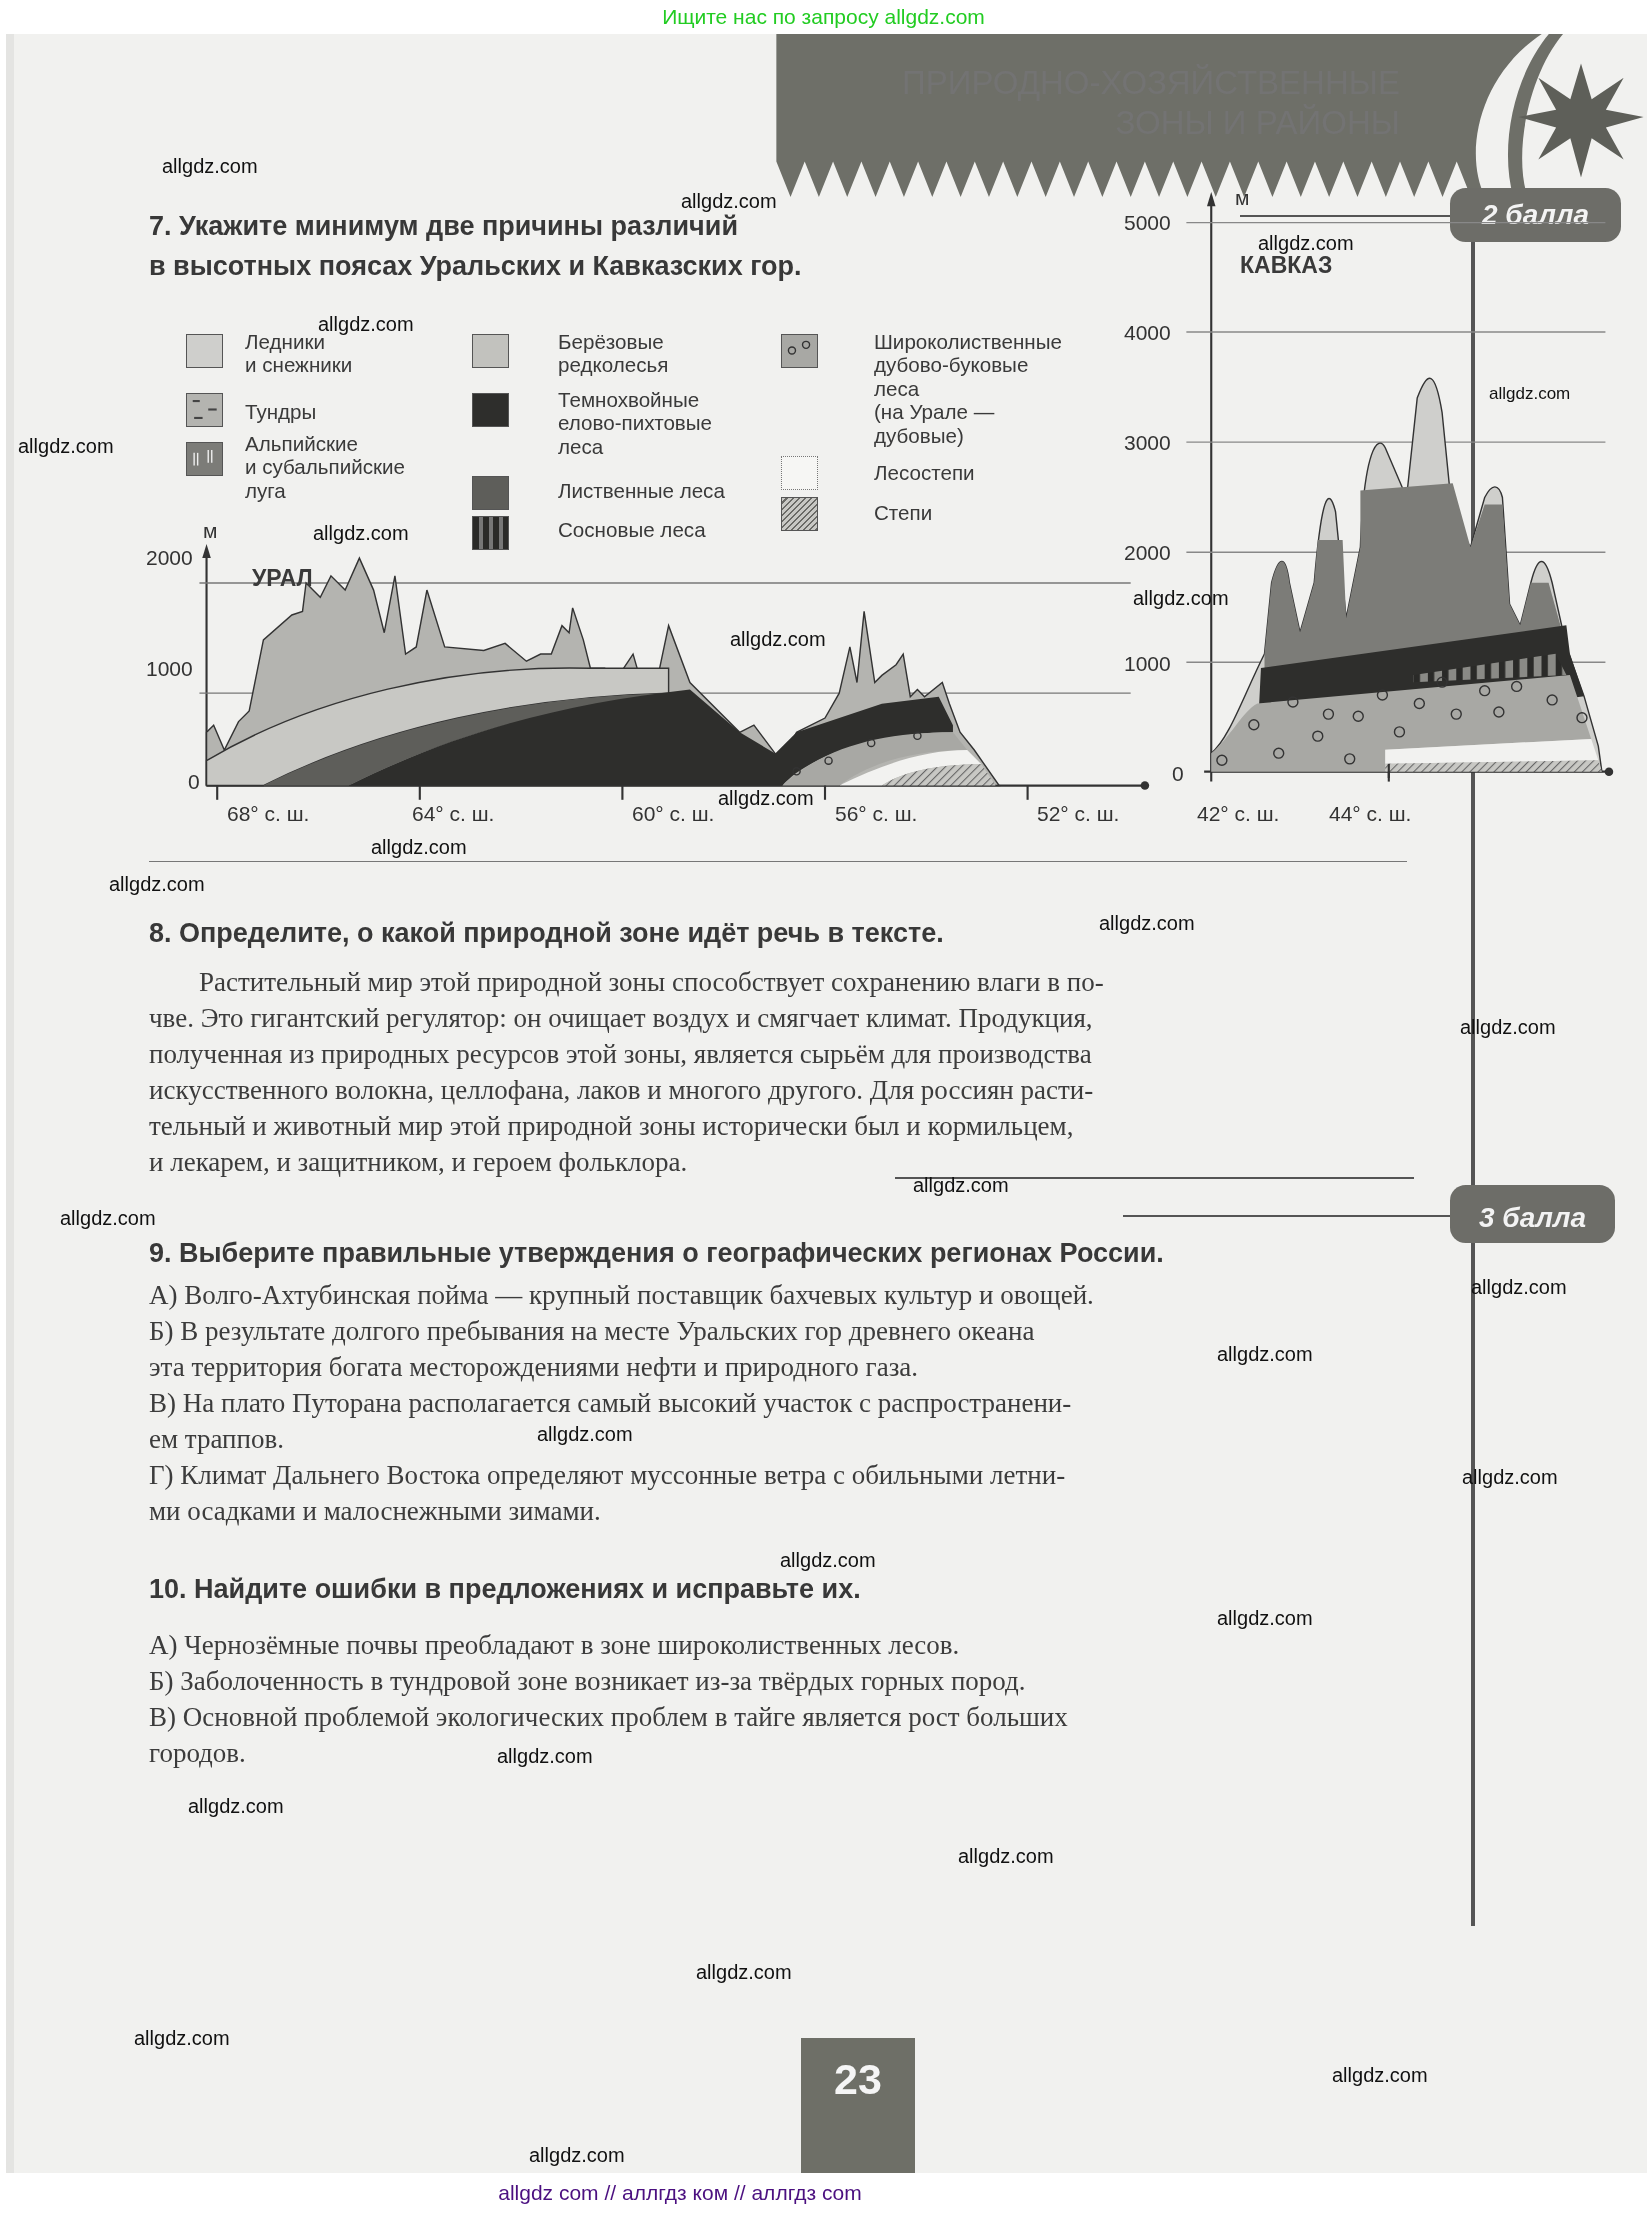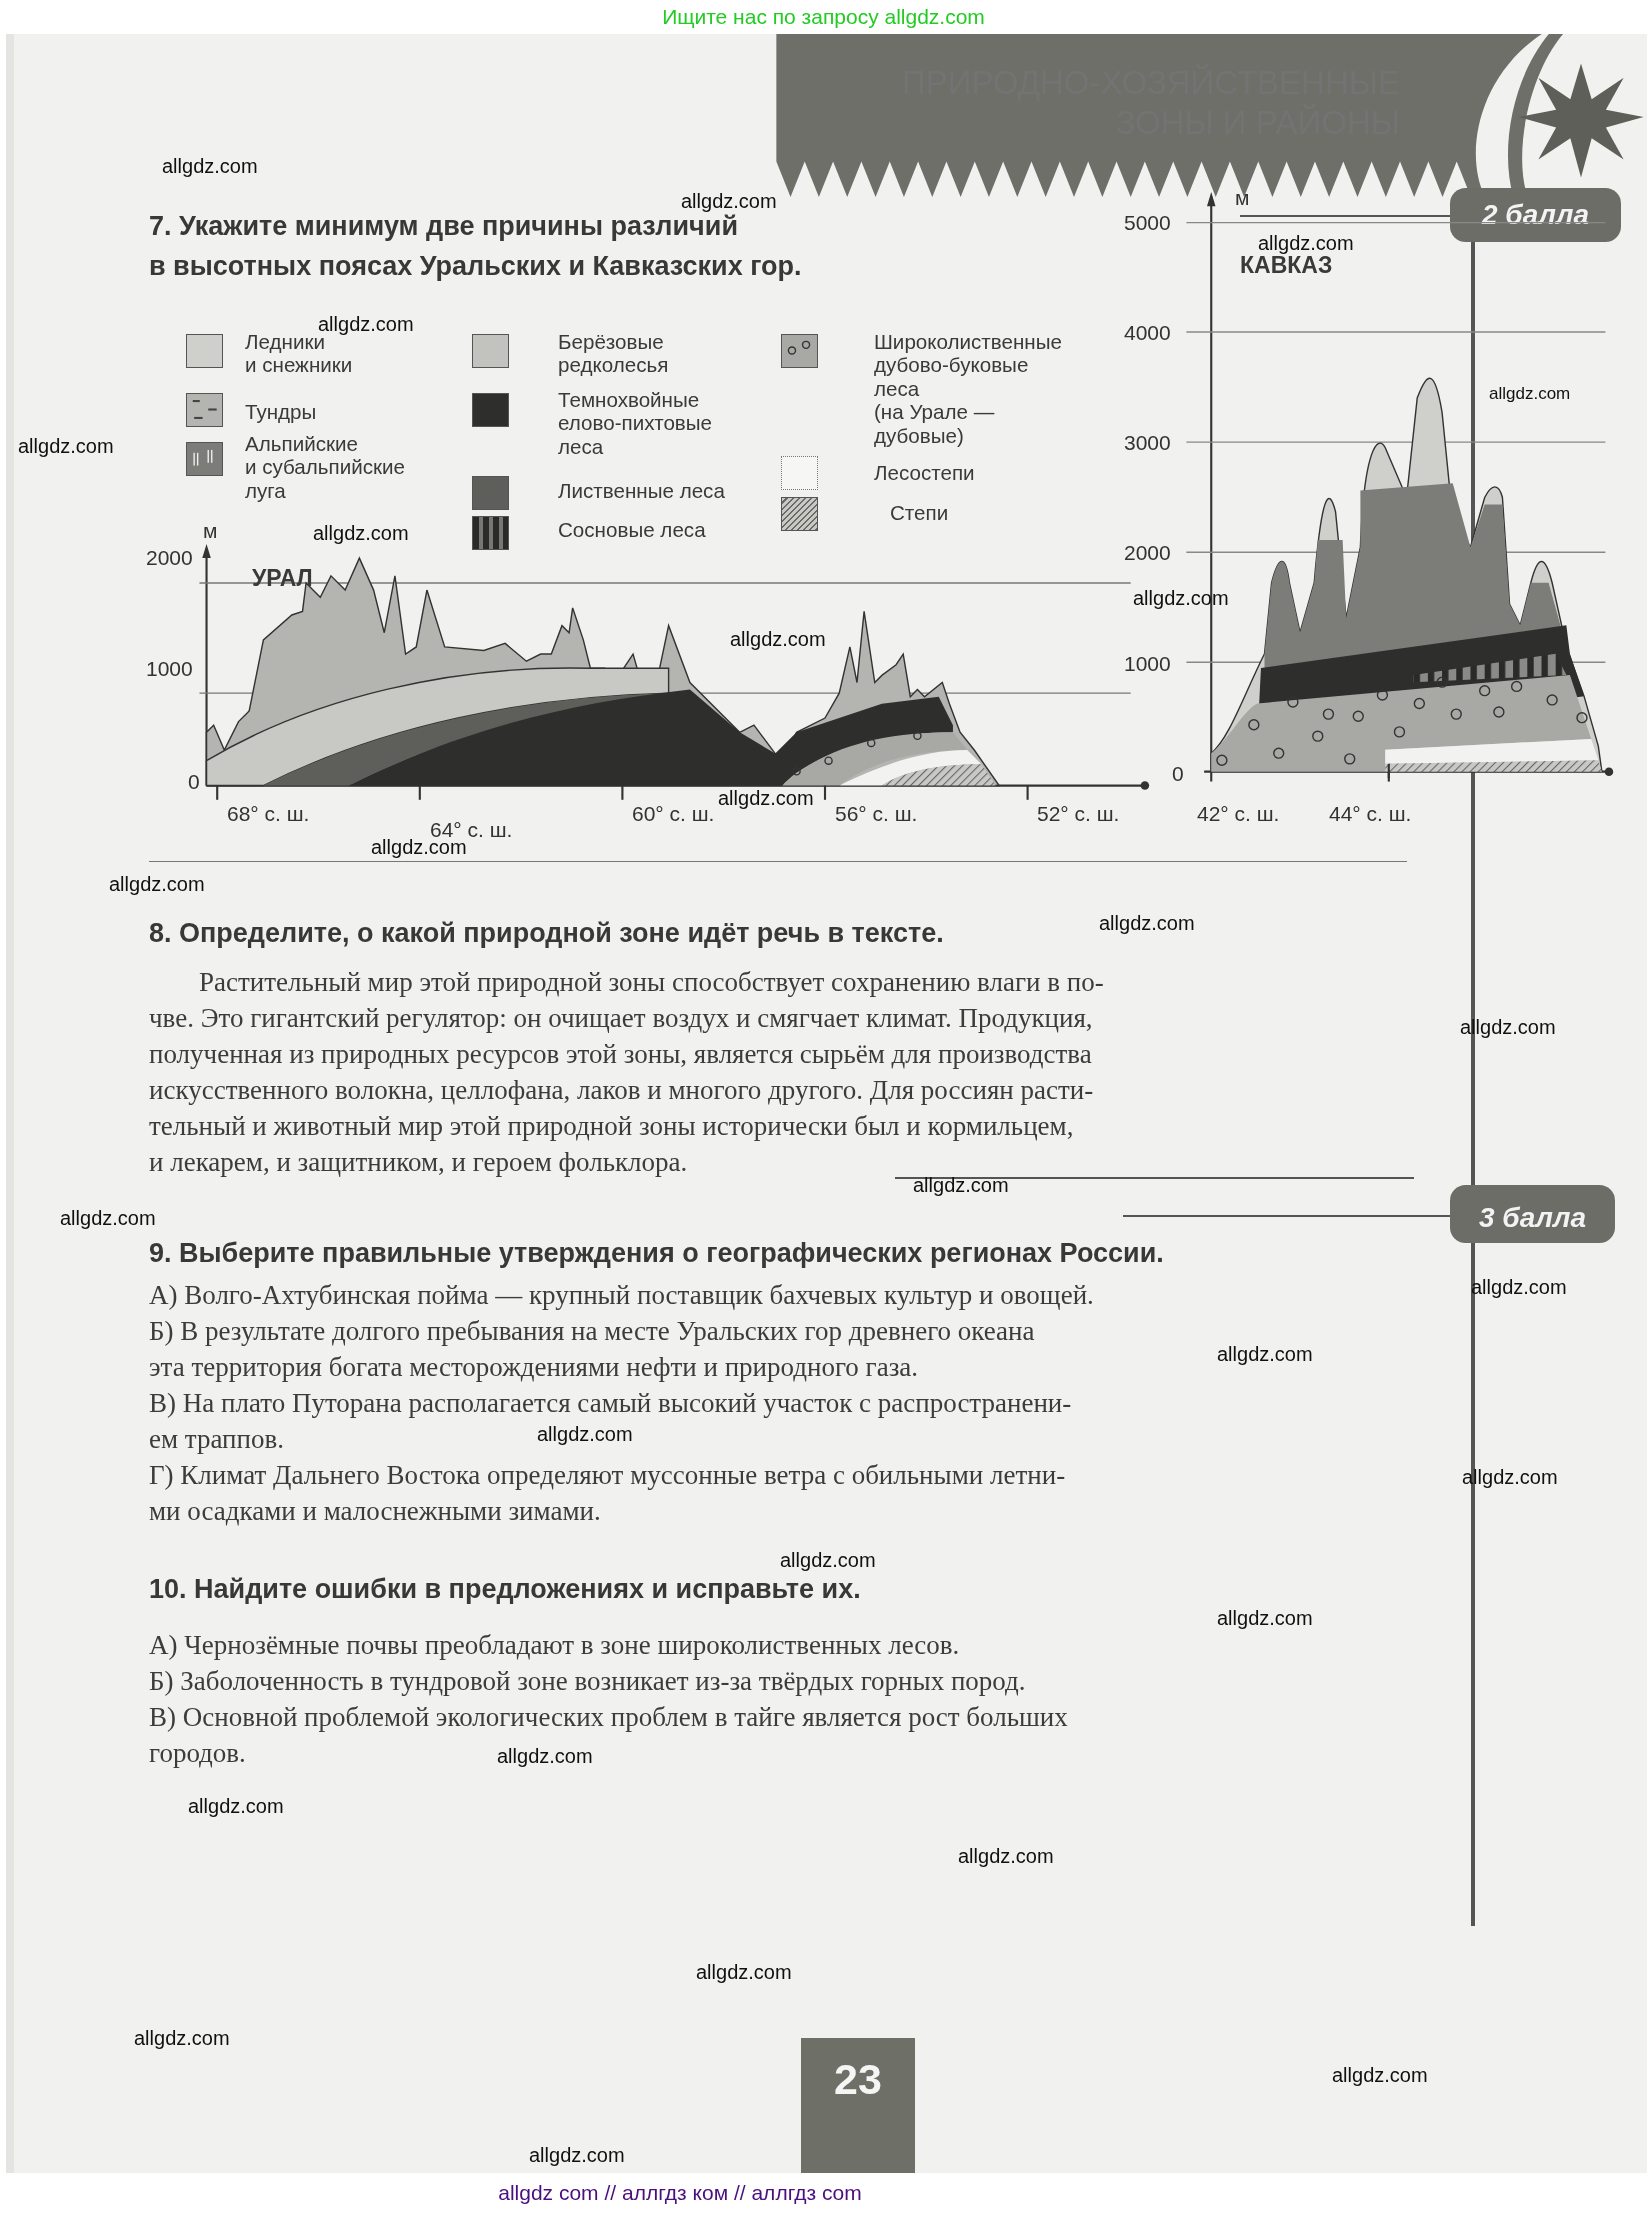--- a/index.html
+++ b/index.html
@@ -98,21 +98,21 @@
       </svg>
   </div>
   <div class="abs legend-text" style="left:725px;top:0;white-space:pre;">Широколиственные
 дубово-буковые
 леса
 (на Урале —
 дубовые)</div>
   <div class="abs swatch" style="left:632px;top:126px;background:#f6f6f4;border:1.4px dotted #777;"></div>
   <div class="abs legend-text" style="left:725px;top:131px;">Лесостепи</div>
   <div class="abs swatch" style="left:632px;top:167px;background:repeating-linear-gradient(135deg,#c8c8c4 0 2.8px,#6a6a66 2.8px 4.3px);"></div>
-  <div class="abs legend-text" style="left:725px;top:171px;margin-left:16px;">Степи</div>
+  <div class="abs legend-text" style="left:725px;top:171px;">Степи</div>
 </div>
 
 <svg class="abs" style="left:171px;top:519px;" width="981" height="327" viewBox="0 0 1380 460">
   <defs>
     <pattern id="steppeP" width="8" height="8" patternUnits="userSpaceOnUse" patternTransform="rotate(45)">
         <rect width="8" height="8" fill="#c8c8c4"></rect>
         <line x1="0" y1="0" x2="0" y2="8" stroke="#666" stroke-width="3"></line>
       </pattern>
   </defs>
 
@@ -146,21 +146,21 @@
   <line x1="635" y1="375" x2="635" y2="395" stroke="#333" stroke-width="3"></line>
   <line x1="920" y1="375" x2="920" y2="395" stroke="#333" stroke-width="3"></line>
   <line x1="1205" y1="375" x2="1205" y2="395" stroke="#333" stroke-width="3"></line>
 </svg>
 <div class="abs axis-label" style="left:203px;top:519px;">м</div>
 <div class="abs axis-label" style="left:146px;top:546px;">2000</div>
 <div class="abs axis-label" style="left:146px;top:657px;">1000</div>
 <div class="abs axis-label" style="left:188px;top:770px;">0</div>
 <div class="abs chart-title" style="left:252px;top:565px;">УРАЛ</div>
 <div class="abs axis-label" style="left:227px;top:802px;">68° с. ш.</div>
-<div class="abs axis-label" style="left:430px;top:802px;margin-top:16px;">64° с. ш.</div>
+<div class="abs axis-label" style="left:412px;top:802px;">64° с. ш.</div>
 <div class="abs axis-label" style="left:632px;top:802px;">60° с. ш.</div>
 <div class="abs axis-label" style="left:835px;top:802px;">56° с. ш.</div>
 <div class="abs axis-label" style="left:1037px;top:802px;">52° с. ш.</div>
 
 <svg class="abs" style="left:1172px;top:185px;" width="462" height="625" viewBox="0 0 650 880">
   <defs>
     <pattern id="steppeP2" width="8" height="8" patternUnits="userSpaceOnUse" patternTransform="rotate(45)">
         <rect width="8" height="8" fill="#c8c8c4"></rect>
         <line x1="0" y1="0" x2="0" y2="8" stroke="#666" stroke-width="3"></line>
       </pattern>

